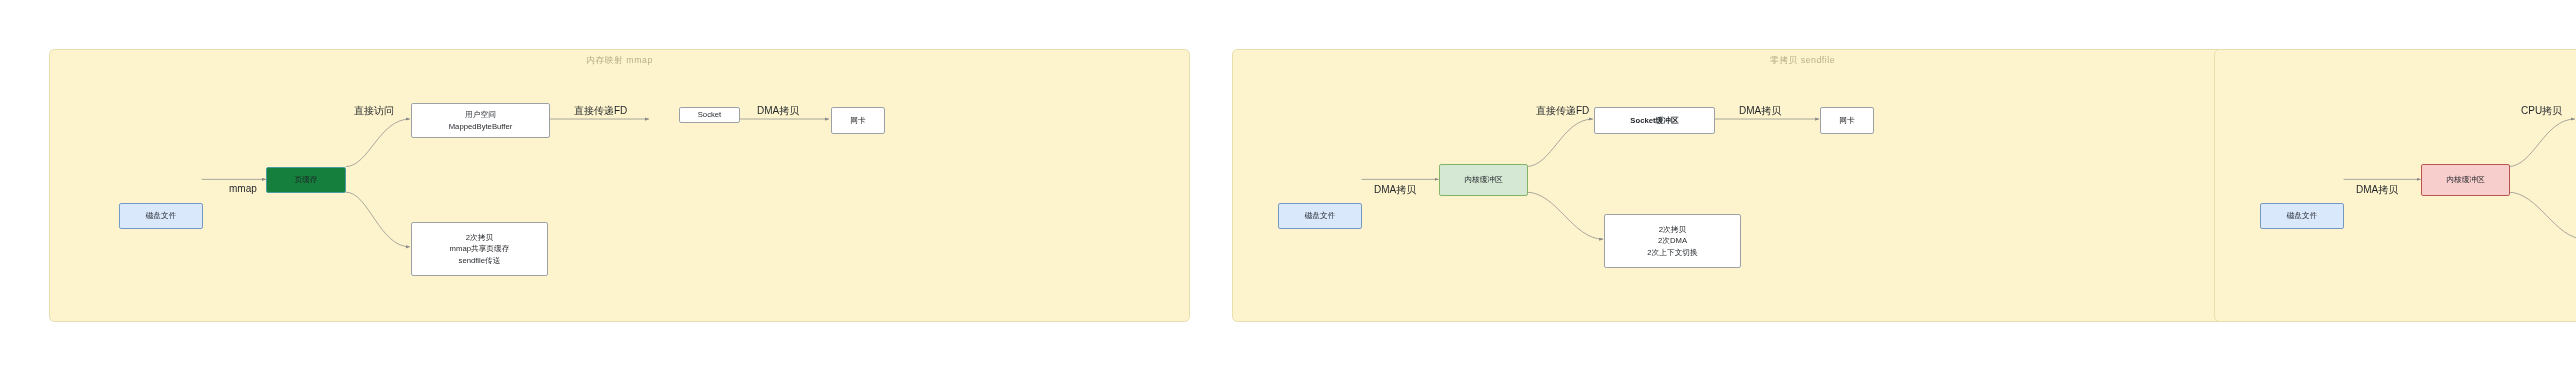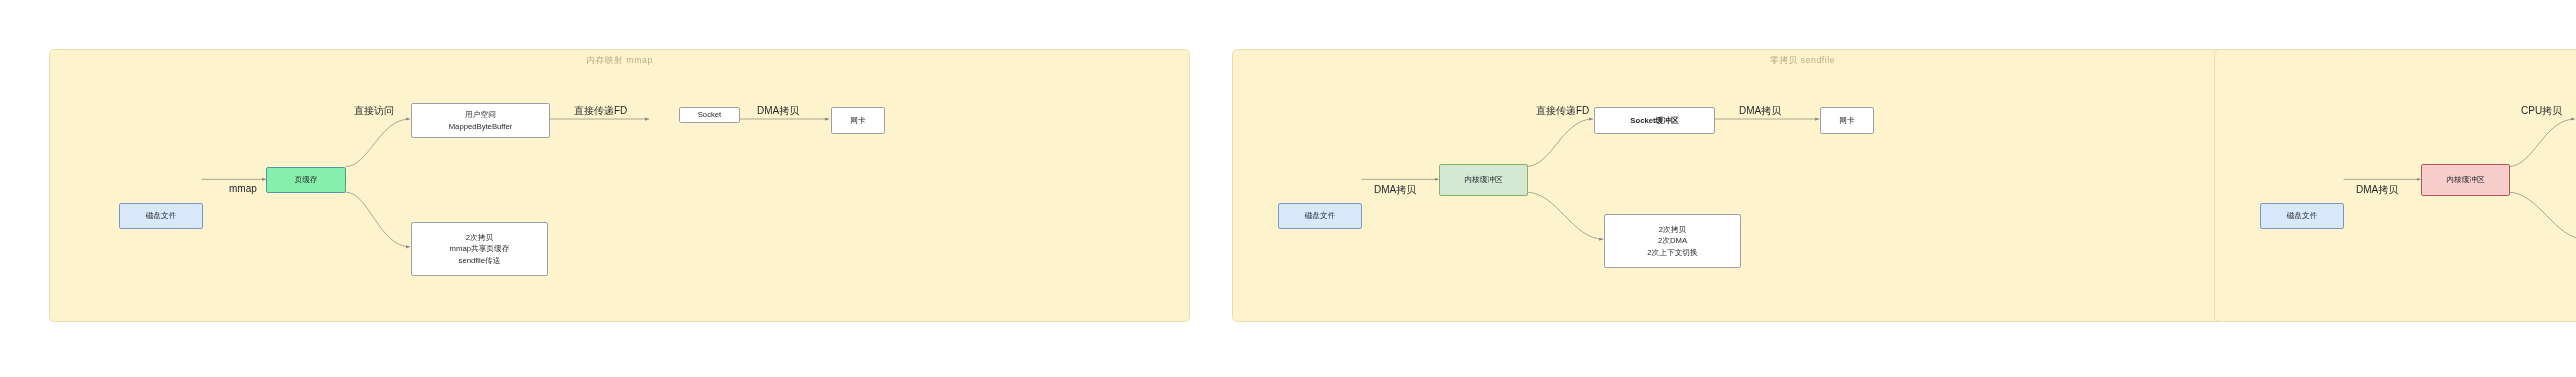--- a/index.html
+++ b/index.html
@@ -54,21 +54,21 @@
     color: #1f2328;
     padding: 2.1px 3.1px;
   }
 
   .node-blue {
     background: #dae8fc;
     border: 0.5px solid #7498c4;
     margin-top: 36px;
   }
   .node-cyan {
-    background: #86efac;
+    background: #15803d;
     border: 0.5px solid #4d9aa1;
   }
   .node-green {
     background: #d5e8d4;
     border: 0.5px solid #82b366;
   }
   .node-pink {
     background: #f8cecc;
     border: 0.5px solid #b85450;
   }

